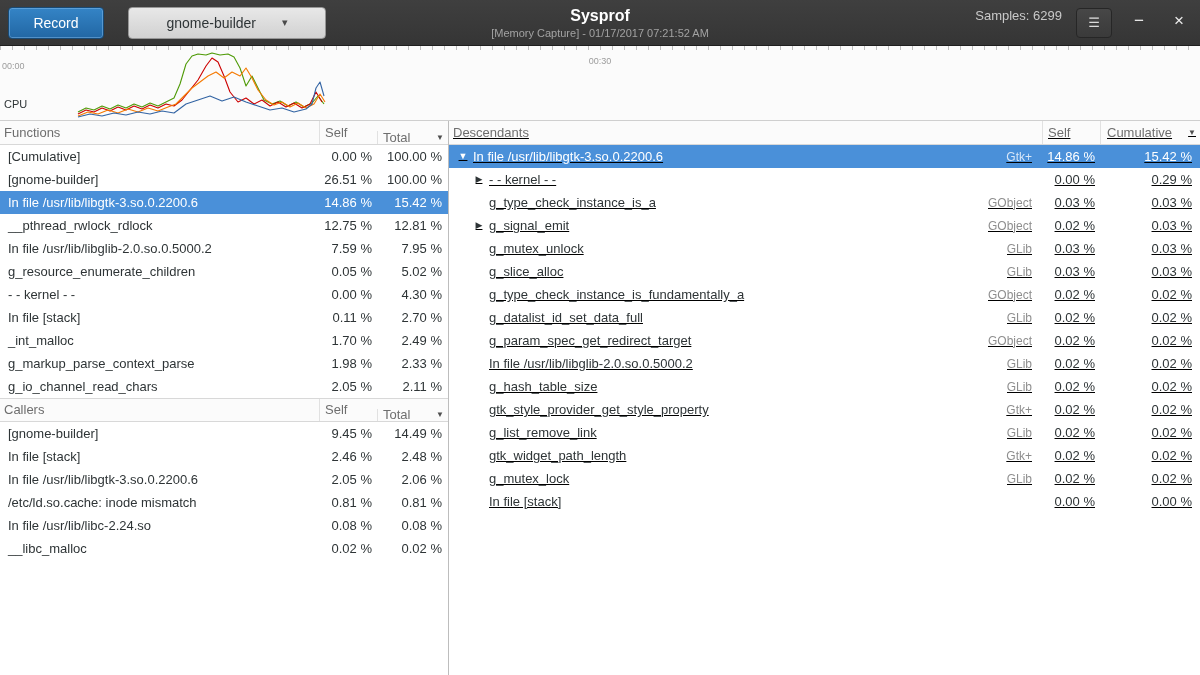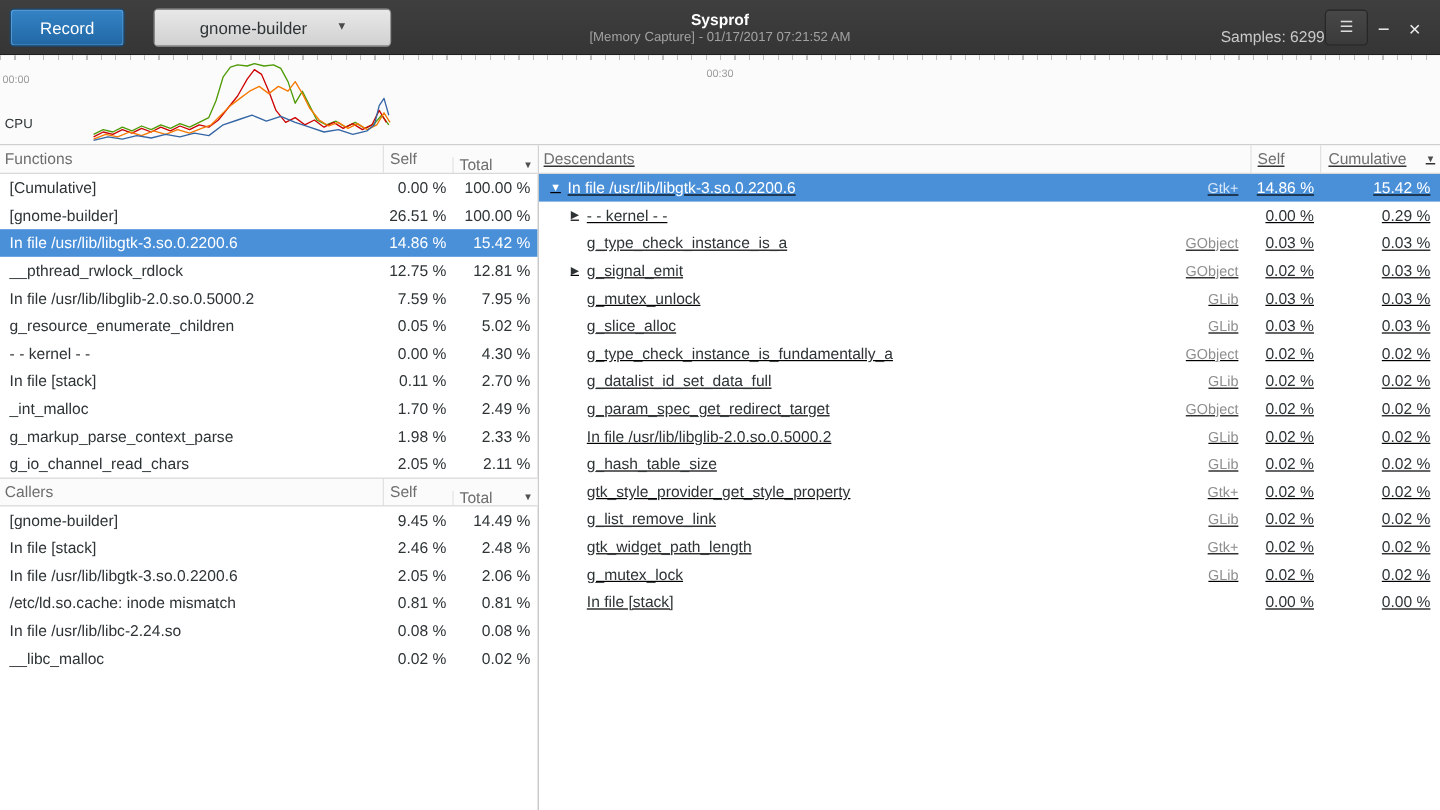--- a/index.html
+++ b/index.html
@@ -15,23 +15,23 @@
   .record-btn { height:32px; min-width:96px; border-radius:4px; color:#fff; font-size:14px;
     font-family:inherit; background:linear-gradient(#3484c6,#2267a4);
     border:1px solid #184a75; box-shadow:inset 0 0 0 1px rgba(130,185,235,.5); cursor:default; }
   .target-select { height:32px; min-width:198px; border-radius:4px; font-family:inherit;
     background:linear-gradient(#e8e8e8,#d1d1d1); border:1px solid #979797; color:#2e3436;
     font-size:14px; display:flex; align-items:center; justify-content:center; gap:26px;
     padding:0 12px; cursor:default; }
   .caret { font-size:11px; color:#4a4a4a; line-height:1; }
   .hb-center { position:absolute; left:50%; top:50%; transform:translate(-50%,-50%);
     text-align:center; pointer-events:none; }
-  .hb-title { font-size:13px; font-weight:bold; color:#ffffff; }
+  .hb-title { font-size:16px; font-weight:bold; color:#ffffff; }
   .hb-subtitle { font-size:11px; color:#a2a2a2; margin-top:2px; }
-  .hb-right { margin-left:auto; display:flex; align-items:flex-end; gap:0; }
+  .hb-right { margin-left:auto; display:flex; align-items:flex-start; gap:14px; }
   .samples { font-size:13px; color:#c9c9c9; }
   .menu-btn { width:36px; height:30px; border-radius:4px; background:linear-gradient(#474747,#3a3a3a);
     border:1px solid #262626; color:#dcdcdc; font-size:13px; cursor:default; }
   .win-btn { background:none; border:none; color:#ededed; font-size:17px; width:26px; height:26px;
     line-height:24px; cursor:default; }
 
   
   .timeline { flex:0 0 75px; height:75px; position:relative; background:#fbfbfb;
     border-bottom:1px solid #cfcfcf; }
   .ticks { position:absolute; top:0; left:0; right:0; height:4px;

